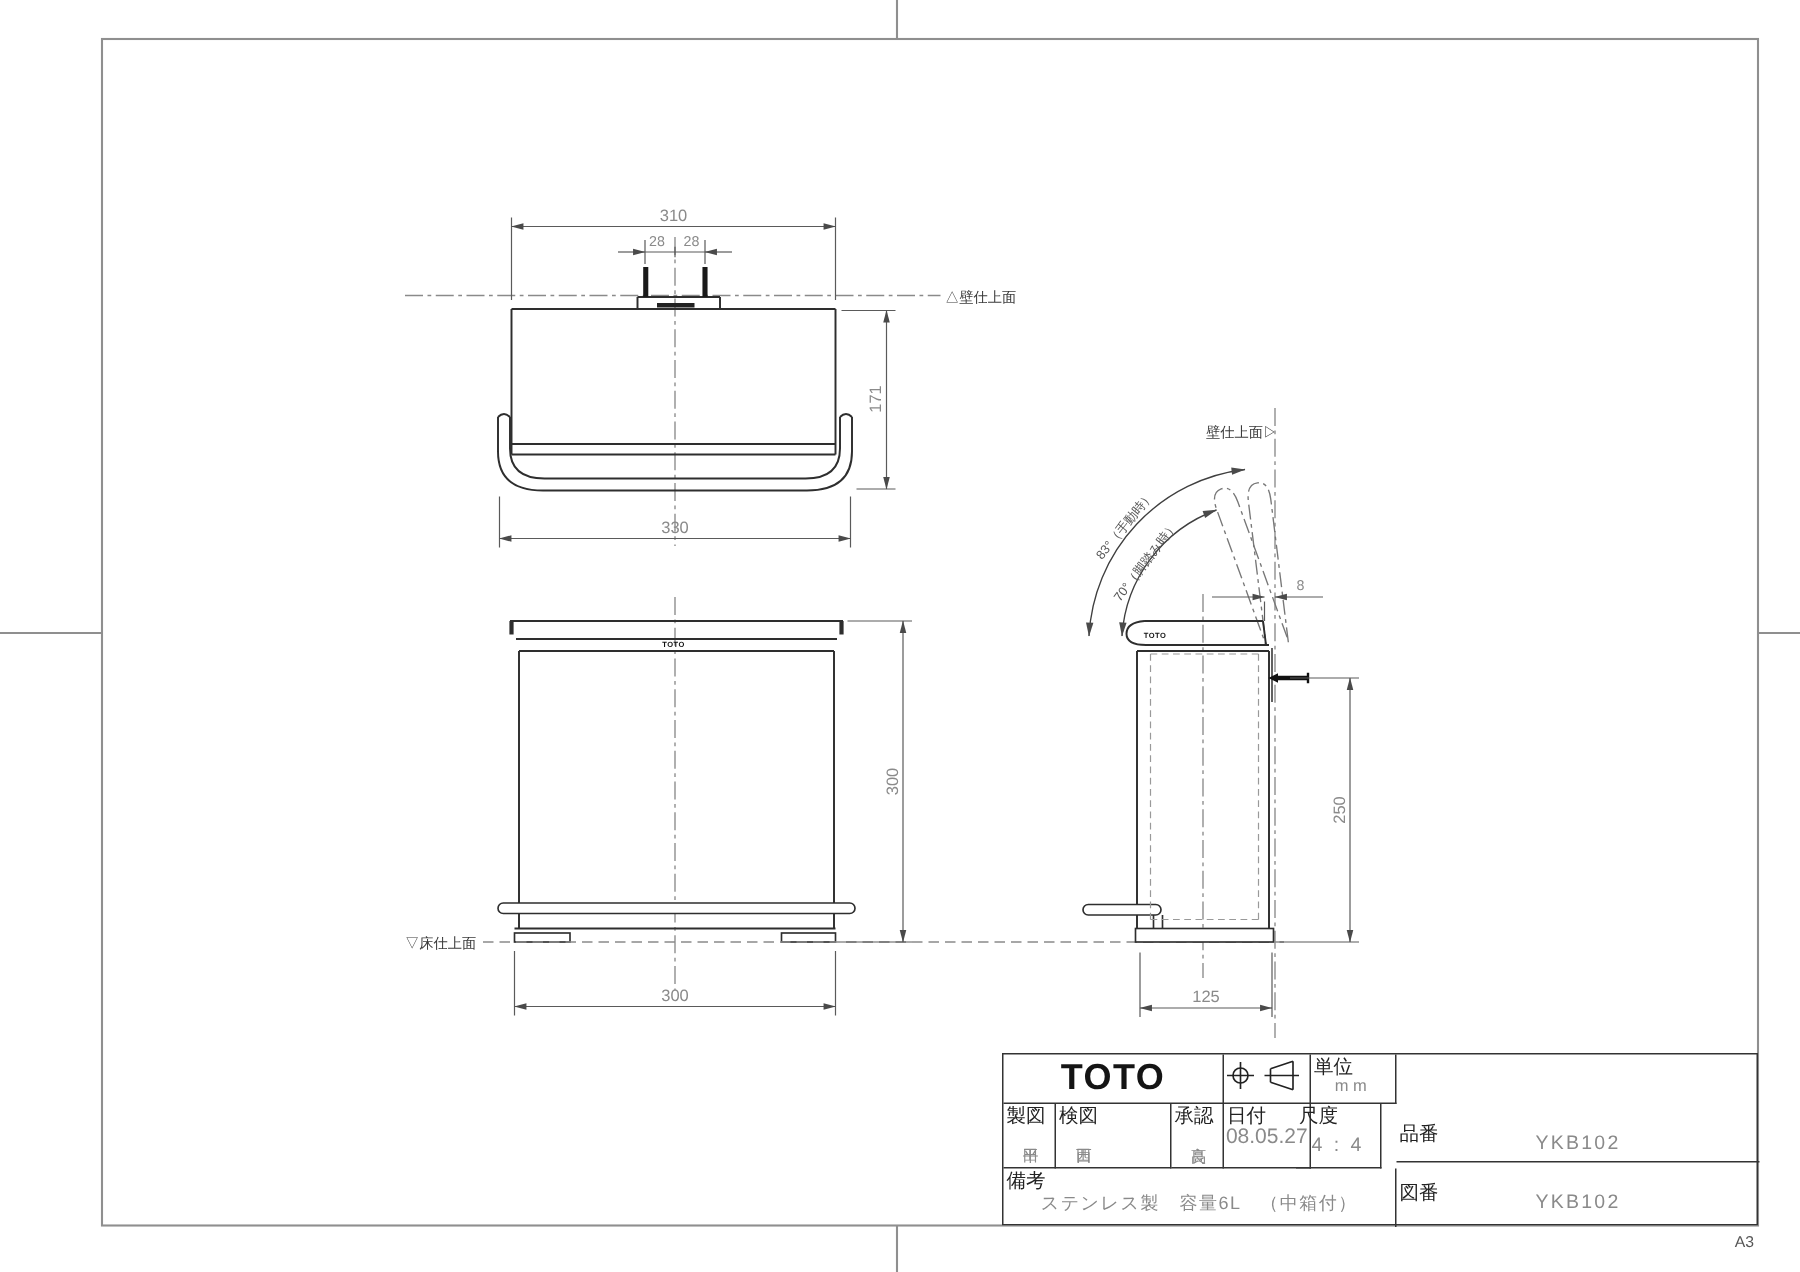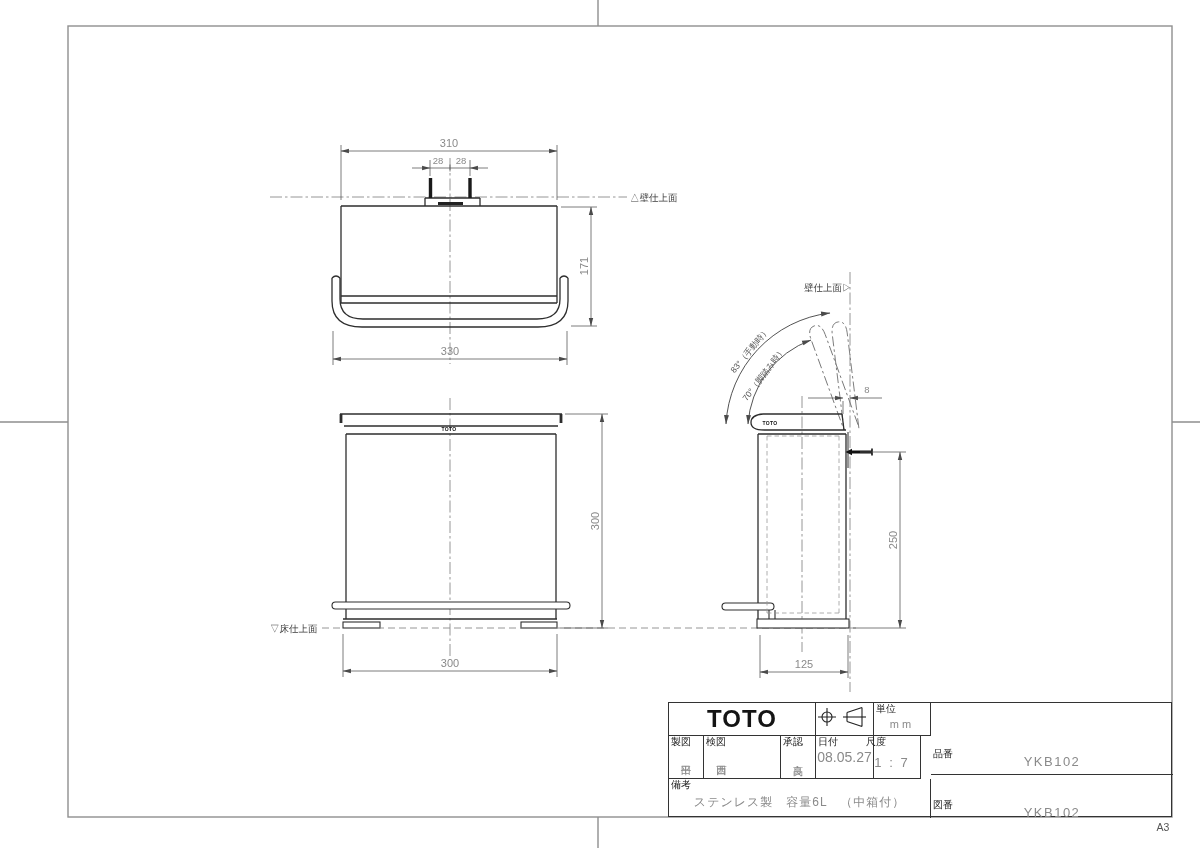--- a/index.html
+++ b/index.html
@@ -10,21 +10,21 @@
   .dimtxt{fill:#8a8a8a;font-size:11px;}
   .dimtxt-s{fill:#8a8a8a;font-size:9.5px;}
   .jplabel{fill:#3a3a3a;font-size:9.5px;}
   .arclabel{fill:#555;font-size:8.5px;}
   .minilogo{fill:#111;font-size:5px;font-weight:bold;letter-spacing:.3px;}
   
   .tblock{position:absolute;left:668px;top:702px;width:504px;height:115px;
           border:1px solid #333;box-sizing:border-box;background:#fff;}
   .cell{position:absolute;box-sizing:border-box;}
   .br{border-right:1px solid #333;} .bb{border-bottom:1px solid #333;}
-  .clabel{position:absolute;top:1px;left:2px;font-size:10px;color:#222;line-height:1;}
+  .clabel{position:absolute;top:1px;left:2px;font-size:13px;color:#222;line-height:1;}
   .cval{position:absolute;inset:0;display:flex;align-items:center;justify-content:center;color:#8a8a8a;}
   .vert{writing-mode:vertical-rl;text-orientation:upright;font-size:10.5px;line-height:1.05;color:#8a8a8a;}
   .toto-logo{font-weight:bold;font-size:24px;letter-spacing:1px;color:#141414;}
   .v-unit{font-size:11px;letter-spacing:3px;padding-top:10px;}
   .v-date{font-size:14px;}
   .v-scale{font-size:13px;letter-spacing:2px;padding-top:10px;}
   .v-rem{font-size:12px;letter-spacing:1px;padding-top:8px;}
   .v-name{font-size:12.5px;letter-spacing:3px;}
   .v-code{font-size:13px;letter-spacing:1.5px;}
 </style>
@@ -209,31 +209,31 @@
     <div class="cval">
           <span class="vert">高良</span>
         </div>
   </div>
   <div class="cell br bb" style="left:147px;top:33px;width:58px;height:43px;text-decoration:underline;">
     <span class="clabel">日付</span>
     <div class="cval v-date">08.05.27</div>
   </div>
   <div class="cell br bb" style="left:195px;top:33px;width:57px;height:43px;">
     <span class="clabel">尺度</span>
-    <div class="cval v-scale">1 : 7</div>
+    <div class="cval v-scale">4 : 4</div>
   </div>
 
   <div class="cell br" style="left:0;top:76px;width:262px;height:39px;">
     <span class="clabel">備考</span>
     <div class="cval v-rem">ステンレス製　容量6L　（中箱付）</div>
   </div>
 
   <div class="cell bb" style="left:262px;top:45px;width:242px;height:27px;">
     <span class="clabel">品番</span>
     <div class="cval v-code">YKB102</div>
   </div>
-  <div class="cell" style="left:262px;top:96px;width:242px;height:27px;">
+  <div class="cell" style="left:262px;top:84px;width:242px;height:27px;">
     <span class="clabel">図番</span>
     <div class="cval v-code">YKB102</div>
   </div>
 </div>
 
 </div>
 
 </body></html>

